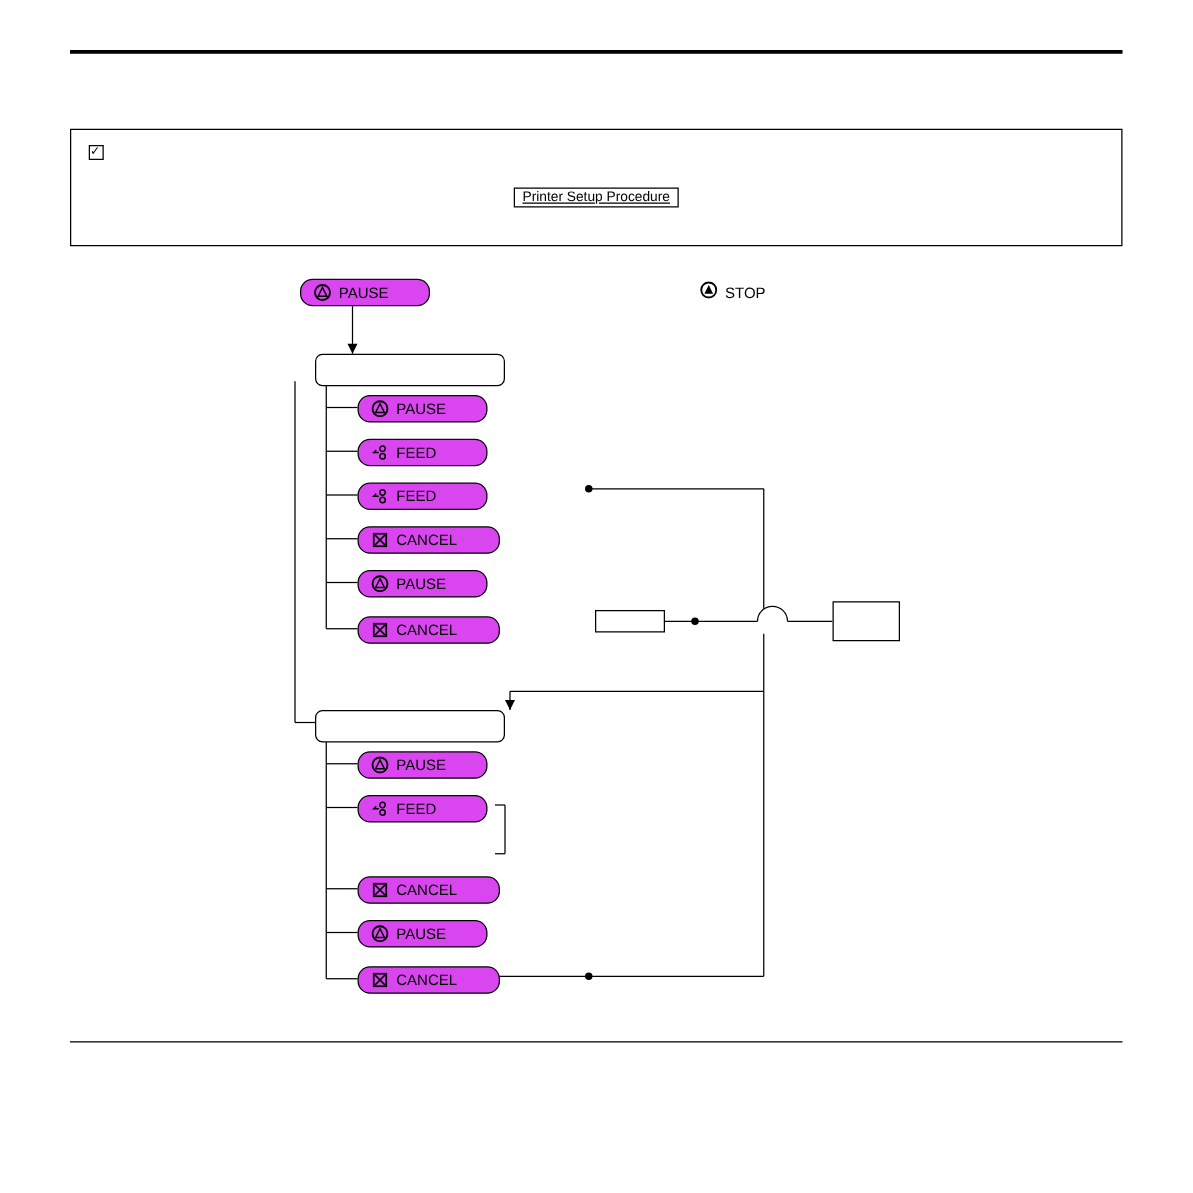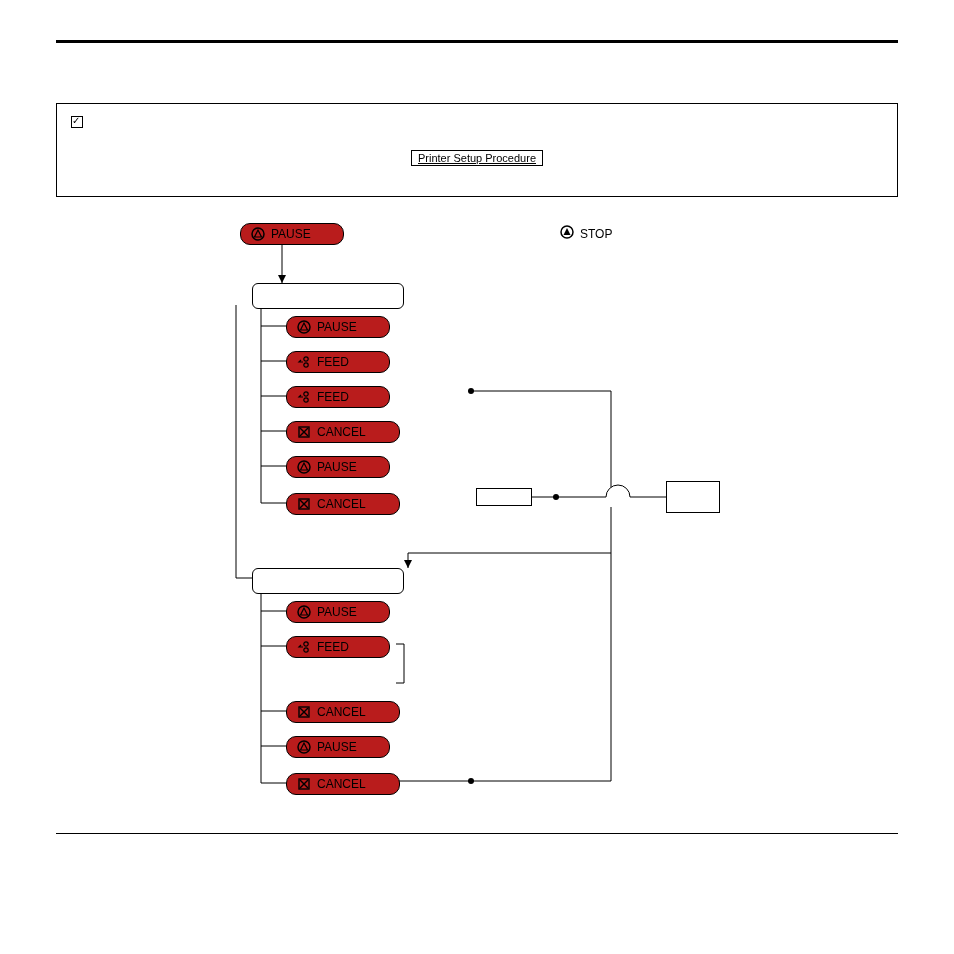--- a/index.html
+++ b/index.html
@@ -54,21 +54,21 @@
   }
   .pill {
     position: absolute;
     border: 1px solid #000;
     border-radius: 10px;
     height: 20px;
     display: flex;
     align-items: center;
     padding: 0 10px;
     font-size: 12px;
-    background: #b91c1c;
+    background: #d946ef;
   }
   .pill .icon {
     display: inline-flex;
     margin-right: 6px;
     font-weight: bold;
   }
   .stage-box {
     position: absolute;
     border: 1px solid #000;
     border-radius: 6px;

